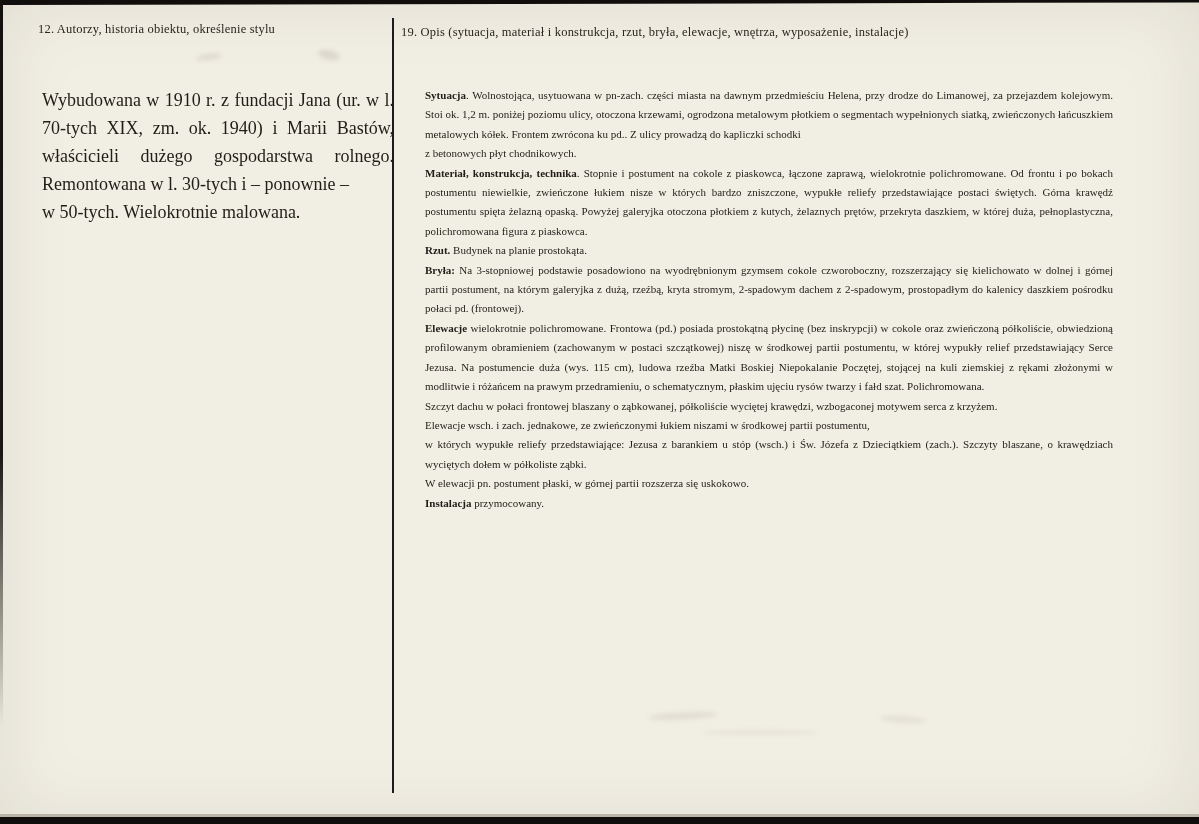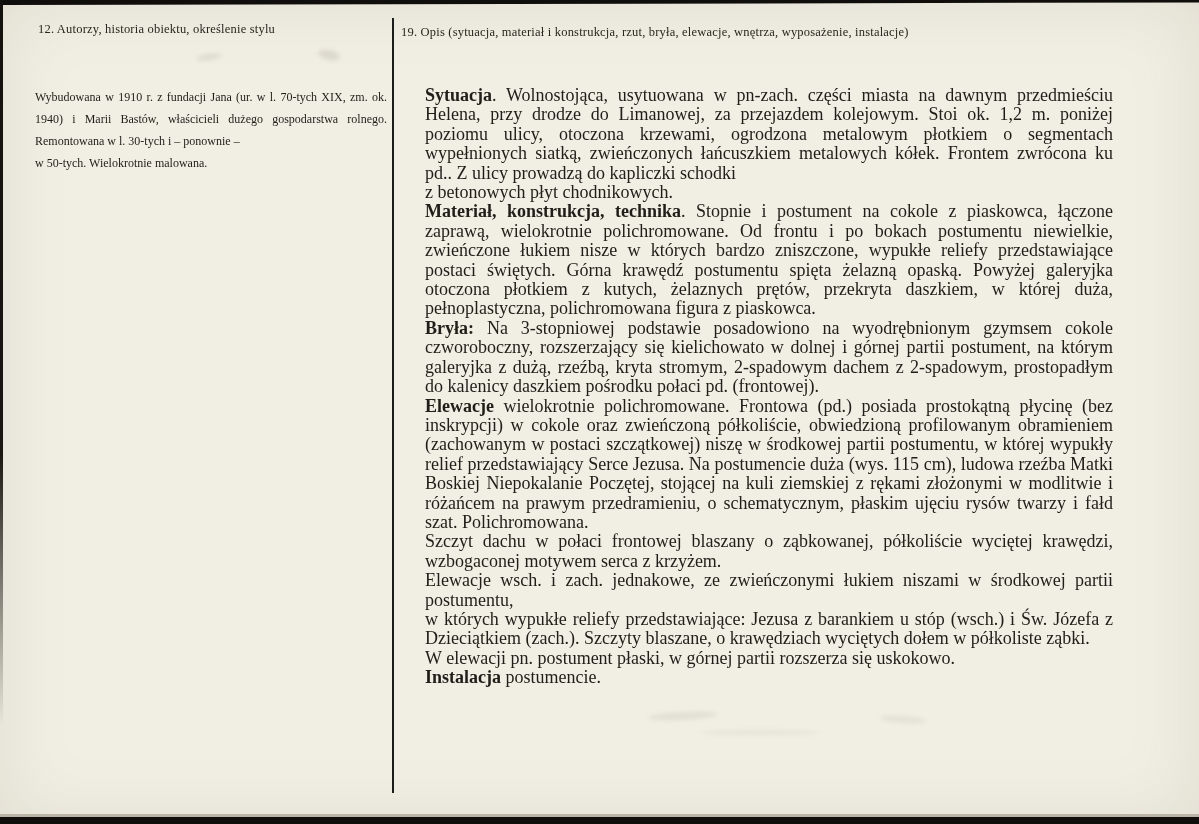--- a/index.html
+++ b/index.html
@@ -24,22 +24,22 @@
   .edge-bottom{position:absolute;left:0;bottom:0;width:100%;height:7px;background:var(--edge);border-top:3px solid #b9b4a6;}
   .edge-left{position:absolute;left:0;top:0;width:3px;height:100%;
     background:linear-gradient(to bottom,#14120f 0%,#1a1713 55%,rgba(26,23,19,0) 88%);}
   .divider{position:absolute;left:392px;top:18px;width:2px;height:775px;background:var(--rule);}
   
   .hdr{position:absolute;font-size:12.5px;letter-spacing:0.2px;color:#2a251e;white-space:nowrap;}
   .hdr-left{left:38px;top:22px;}
   .hdr-right{left:401px;top:25px;}
   
   .col{position:absolute;top:86px;}
-  .col-left{left:35px;width:352px;font-size:12px;line-height:22px;}
-  .col-right{left:425px;width:688px;font-size:18px;line-height:19.4px;}
+  .col-left{left:42px;width:352px;font-size:18px;line-height:28px;}
+  .col-right{left:425px;width:688px;font-size:11px;line-height:19.4px;}
   .para{margin:0;text-align:justify;white-space:pre-line;}
   .para.justify-last{text-align-last:justify;}
   .para.no-justify{text-align:left;}
   .b{font-weight:bold;}
   
   .smudge{position:absolute;background:#8d867a;filter:blur(2px);border-radius:50%;}
   .sm1{left:196px;top:54px;width:26px;height:6px;opacity:0.18;transform:rotate(-8deg);}
   .sm2{left:318px;top:50px;width:22px;height:10px;opacity:0.20;transform:rotate(12deg);}
   .sm3{left:648px;top:712px;width:70px;height:8px;opacity:0.14;transform:rotate(-3deg);}
   .sm4{left:880px;top:716px;width:46px;height:7px;opacity:0.12;transform:rotate(4deg);}
@@ -63,27 +63,28 @@
   <div class="col col-left">
       <p class="para justify-last"><span>Wybudowana w 1910 r. z fundacji Jana (ur. w l. 70-tych XIX, zm. ok. 1940) i Marii Bastów, właścicieli dużego gospodarstwa rolnego.</span></p>
       <p class="para no-justify"><span>Remontowana w l. 30-tych i – ponownie –
 w 50-tych. Wielokrotnie malowana.</span></p>
     </div>
 
   <div class="col col-right">
       <p class="para"><span class="b">Sytuacja</span><span>. Wolnostojąca, usytuowana w pn-zach. części miasta na dawnym przedmieściu Helena, przy drodze do Limanowej, za przejazdem kolejowym. Stoi ok. 1,2 m. poniżej poziomu ulicy, otoczona krzewami, ogrodzona metalowym płotkiem o segmentach wypełnionych siatką, zwieńczonych łańcuszkiem metalowych kółek. Frontem zwrócona ku pd.. Z ulicy prowadzą do kapliczki schodki
 z betonowych płyt chodnikowych.</span></p>
       <p class="para"><span class="b">Materiał, konstrukcja, technika</span><span>. Stopnie i postument na cokole z piaskowca, łączone zaprawą, wielokrotnie polichromowane. Od frontu i po bokach postumentu niewielkie, zwieńczone łukiem nisze w których bardzo zniszczone, wypukłe reliefy przedstawiające postaci świętych. Górna krawędź postumentu spięta żelazną opaską. Powyżej galeryjka otoczona płotkiem z kutych, żelaznych prętów, przekryta daszkiem, w której duża, pełnoplastyczna, polichromowana figura z piaskowca.</span></p>
+      <p class="para"><span class="b">Rzut.</span><span> Budynek na planie prostokąta.</span></p>
       <p class="para"><span class="b">Bryła:</span><span> Na 3-stopniowej podstawie posadowiono na wyodrębnionym gzymsem cokole czworoboczny, rozszerzający się kielichowato w dolnej i górnej partii postument, na którym galeryjka z dużą, rzeźbą, kryta stromym, 2-spadowym dachem z 2-spadowym, prostopadłym do kalenicy daszkiem pośrodku połaci pd. (frontowej).</span></p>
       <p class="para"><span class="b">Elewacje</span><span> wielokrotnie polichromowane. Frontowa (pd.) posiada prostokątną płycinę (bez inskrypcji) w cokole oraz zwieńczoną półkoliście, obwiedzioną profilowanym obramieniem (zachowanym w postaci szczątkowej) niszę w środkowej partii postumentu, w której wypukły relief przedstawiający Serce Jezusa. Na postumencie duża (wys. 115 cm), ludowa rzeźba Matki Boskiej Niepokalanie Poczętej, stojącej na kuli ziemskiej z rękami złożonymi w modlitwie i różańcem na prawym przedramieniu, o schematycznym, płaskim ujęciu rysów twarzy i fałd szat. Polichromowana.</span></p>
       <p class="para"><span>Szczyt dachu w połaci frontowej blaszany o ząbkowanej, półkoliście wyciętej krawędzi, wzbogaconej motywem serca z krzyżem.</span></p>
       <p class="para"><span>Elewacje wsch. i zach. jednakowe, ze zwieńczonymi łukiem niszami w środkowej partii postumentu,
 w których wypukłe reliefy przedstawiające: Jezusa z barankiem u stóp (wsch.) i Św. Józefa z Dzieciątkiem (zach.). Szczyty blaszane, o krawędziach wyciętych dołem w półkoliste ząbki.</span></p>
       <p class="para"><span>W elewacji pn. postument płaski, w górnej partii rozszerza się uskokowo.</span></p>
-      <p class="para"><span class="b">Instalacja</span><span> postumencie.</span></p>
+      <p class="para"><span class="b">Instalacja</span><span> przymocowany.</span></p>
     </div>
 
   <div class="smudge sm1"></div>
   <div class="smudge sm2"></div>
   <div class="smudge sm3"></div>
   <div class="smudge sm4"></div>
   <div class="smudge sm5"></div>
 
 </div>
 

